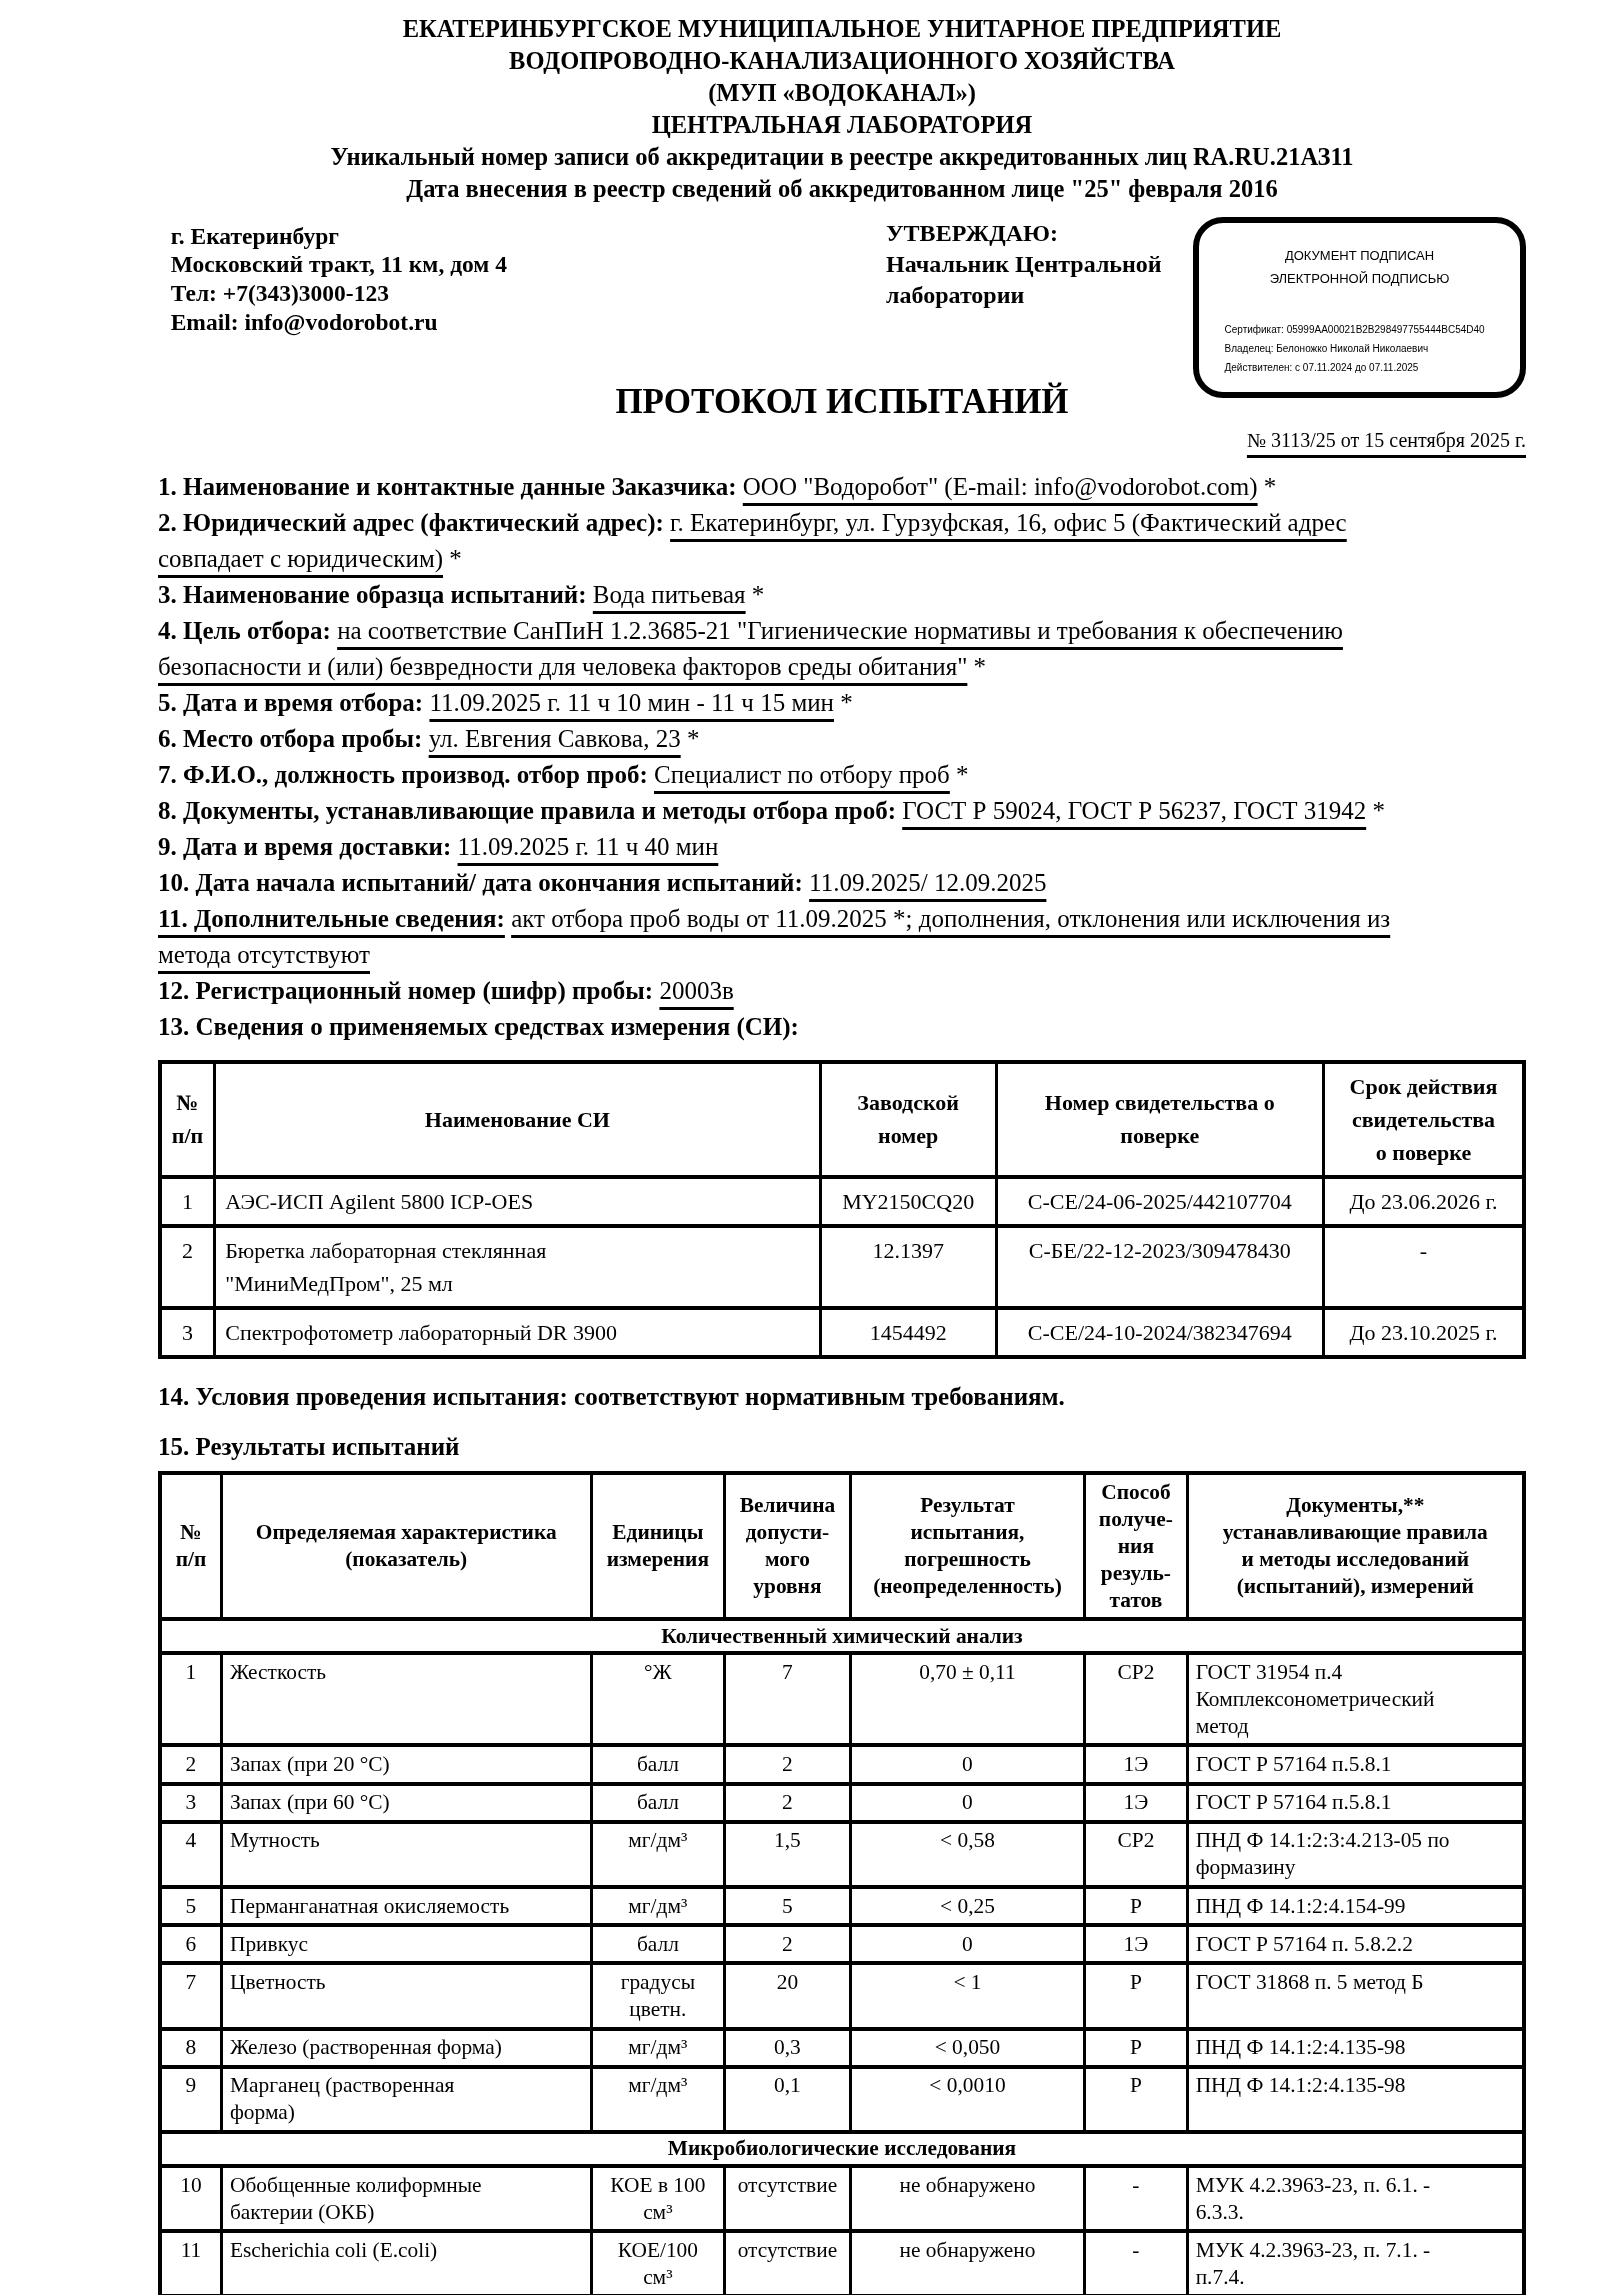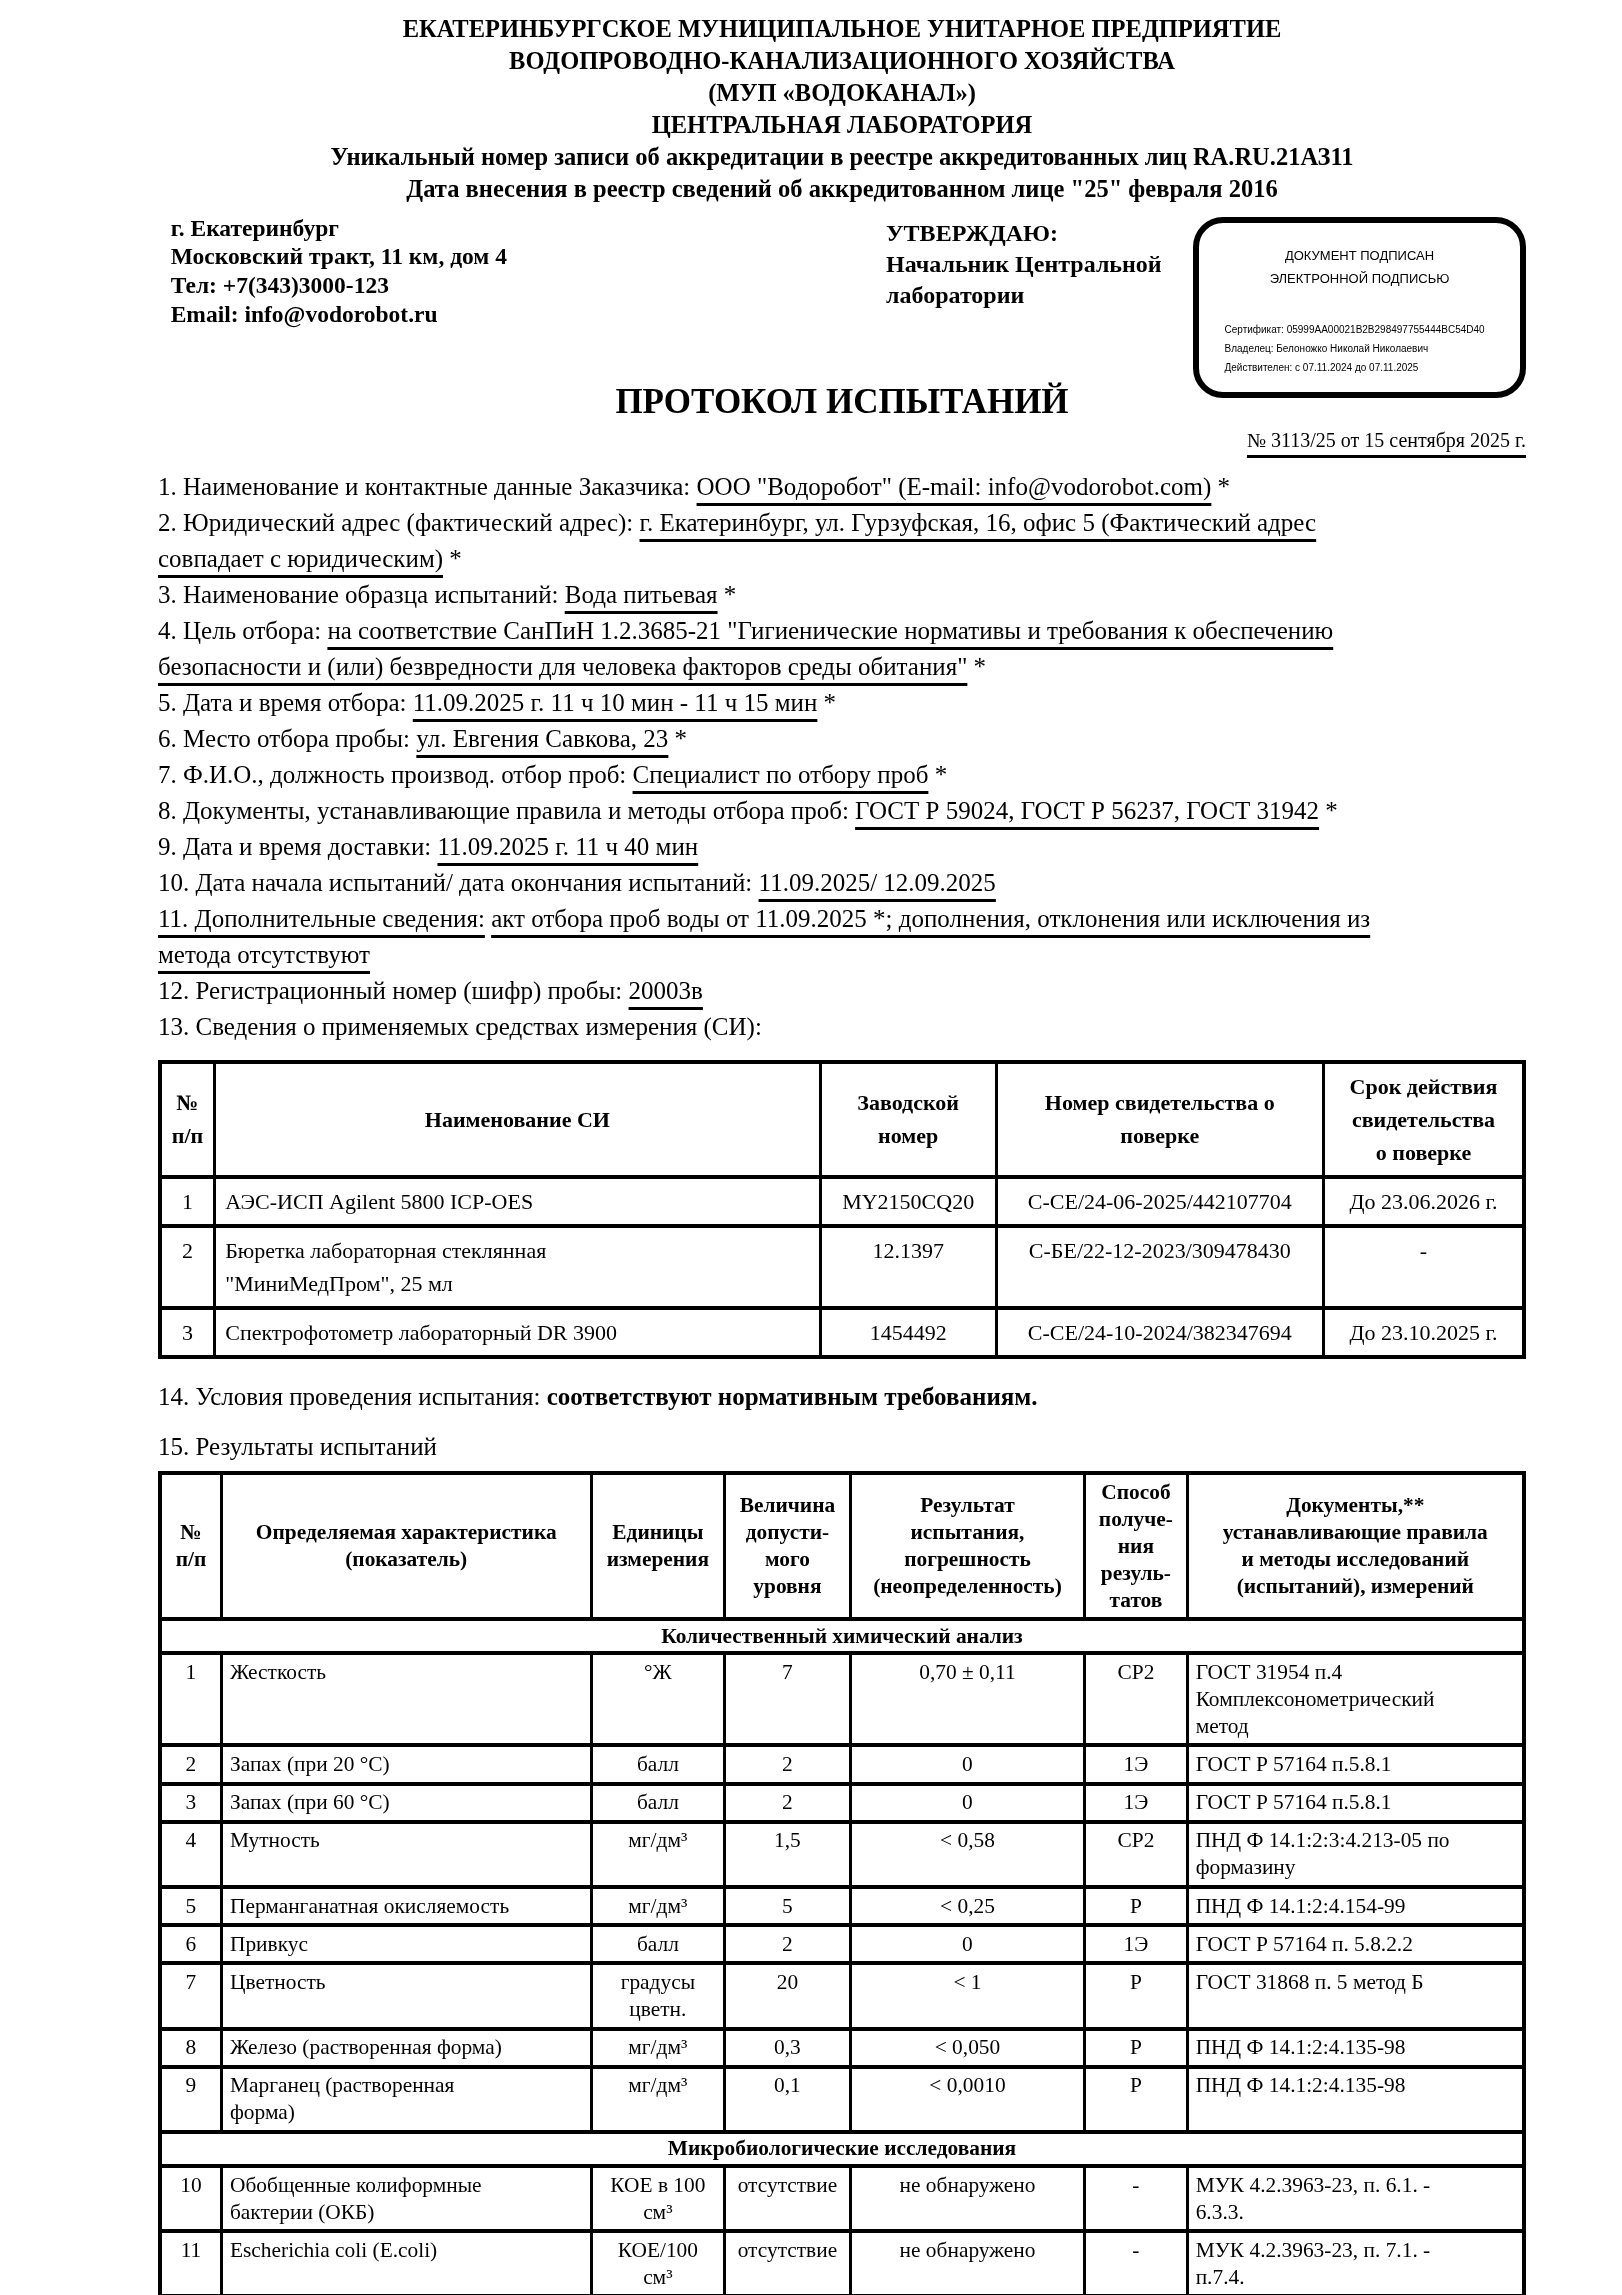--- a/index.html
+++ b/index.html
@@ -6,34 +6,34 @@
   body{width:1623px;height:2295px;overflow:hidden;color:#000;
        font-family:"Liberation Serif","DejaVu Serif",serif;}
   .page{box-sizing:border-box;width:1623px;height:1666px;padding:12.7px 97px 15.3px 158px;position:relative;background:#fff;}
 
   
   .org-header{text-align:center;font-weight:bold;font-size:24.5px;line-height:32px;}
   .org-header div{white-space:pre-line;}
 
   
   .info-band{position:relative;height:122px;margin-top:8.2px;}
-  .address{position:absolute;left:12.7px;top:1px;font-weight:bold;font-size:23.5px;line-height:28.6px;}
+  .address{position:absolute;left:12.7px;top:9px;font-weight:bold;font-size:23.5px;line-height:28.6px;}
   .approval{position:absolute;left:728px;top:5.1px;font-weight:bold;font-size:24px;line-height:31px;}
   .stamp{position:absolute;top:4.1px;right:0;width:321px;height:169px;border:6.6px solid #000;border-radius:30px;background:#fff;z-index:2;}
   .stamp-title{margin-top:22.4px;text-align:center;font-family:"Liberation Sans","DejaVu Sans",sans-serif;font-size:13px;line-height:22.4px;}
   .stamp-meta{margin:30px 14.3px 0 25.5px;font-family:"Liberation Sans","DejaVu Sans",sans-serif;font-size:10px;line-height:19px;}
 
   
   .doc-title{margin-top:47px;text-align:center;font-weight:bold;font-size:35px;}
   .doc-number{margin-top:7.1px;text-align:right;font-size:20px;}
 
   
   .items{margin-top:17.3px;font-size:25px;line-height:36px;}
   .items p{margin:0;}
-  .items .lbl{font-weight:normal;}
+  .items .lbl{font-weight:bold;}
   .items .val{white-space:pre-line;}
   .ul{text-decoration:underline;text-decoration-thickness:3.1px;text-underline-offset:7.6px;}
   .bold{font-weight:bold;margin-top:13px;}
   .items .sfx{font-weight:normal;}
   #items-bottom p{margin-top:19.4px;}
   #items-bottom p + p{margin-top:14.3px;}
 
   
   table{border-collapse:collapse;width:100%;table-layout:fixed;background:#fff;}
   th,td{border:3.1px solid #000;border-top-width:4.1px;border-bottom-width:4.1px;

